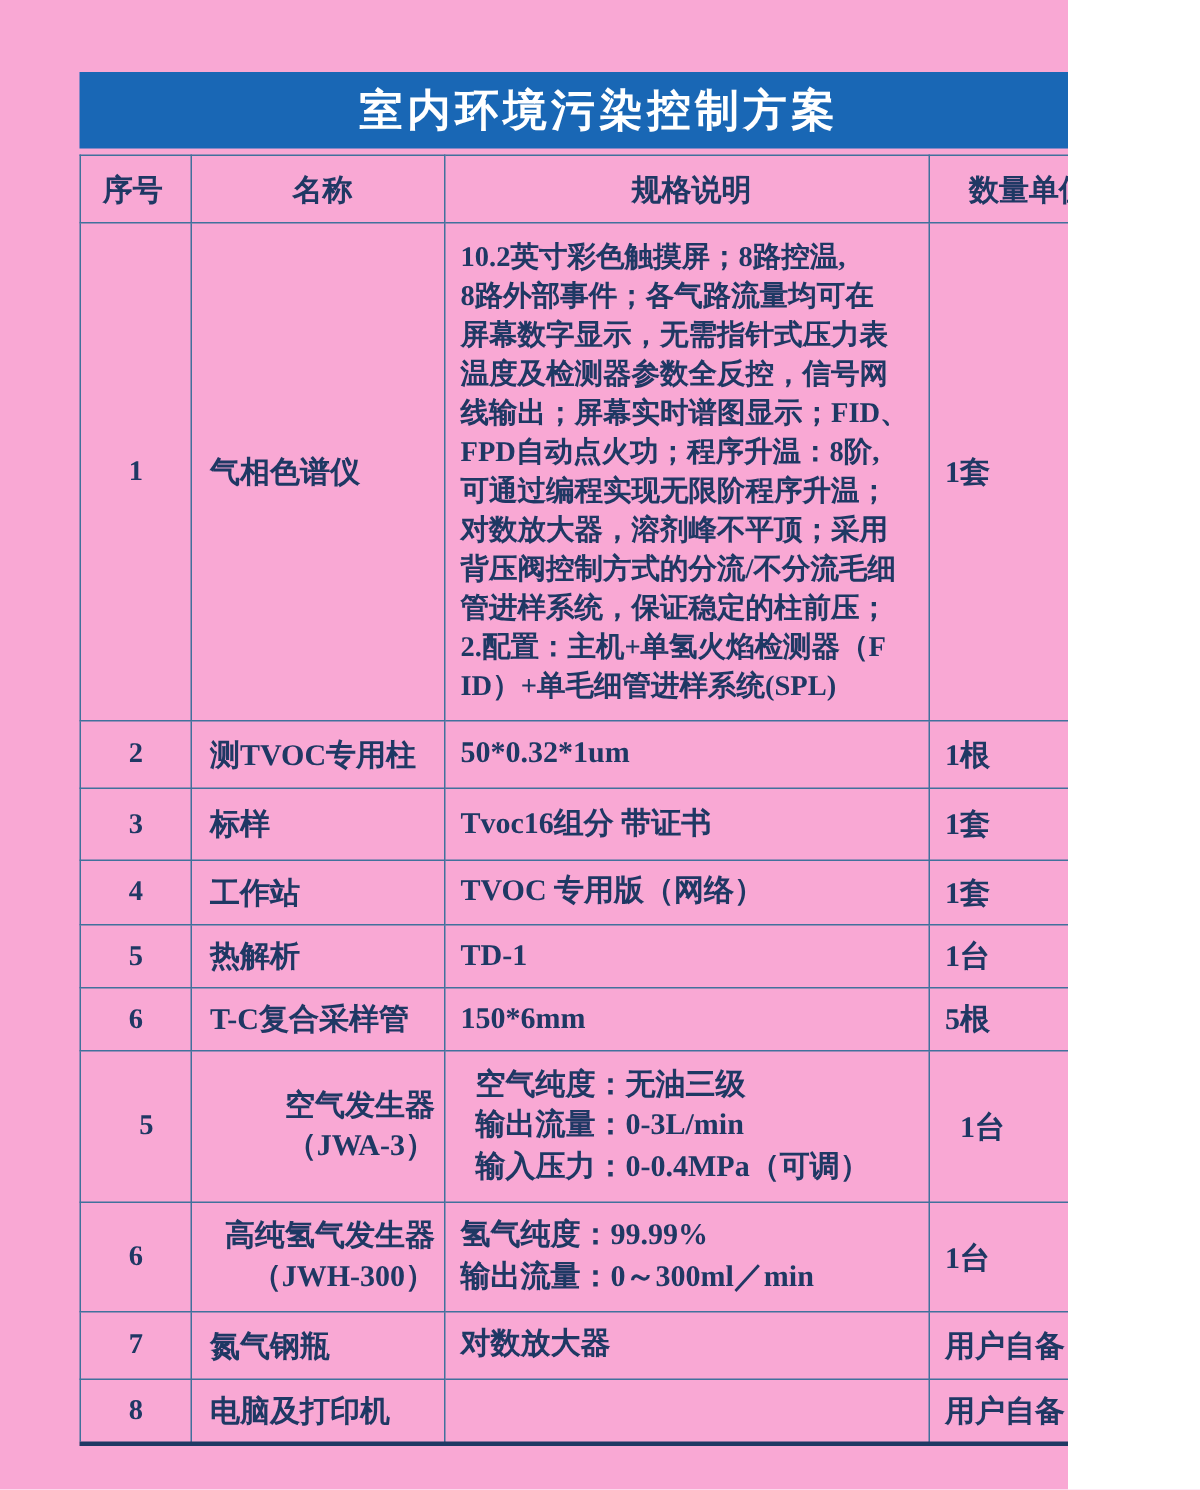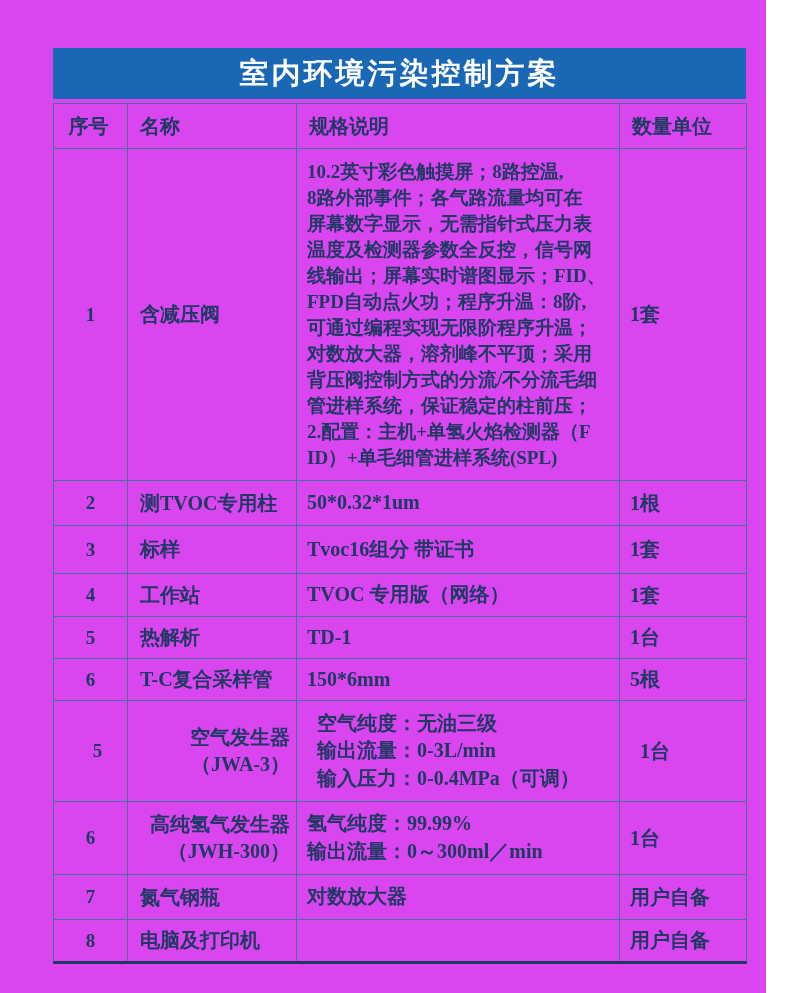--- a/index.html
+++ b/index.html
@@ -1,21 +1,21 @@
 <!DOCTYPE html>
 <html><head>
 <meta charset="utf-8">
 <style>
   html,body{margin:0;padding:0;background:#ffffff;}
   body{
     width:800px;height:993px;
     font-family:"Liberation Serif","DejaVu Serif",serif;
     color:#1f3864;
   }
-  .page{position:relative;width:766px;height:993px;background:#d946ef;overflow:hidden;}
+  .page{position:relative;width:712px;height:993px;background:#f9a8d4;overflow:hidden;}
   .title-bar{
     position:absolute;left:53px;top:48px;width:693px;height:51px;
     background:#1967b5;color:#ffffff;
     display:flex;align-items:center;justify-content:center;
     font-size:29px;font-weight:bold;letter-spacing:3px;
   }
   table.spec-table{
     position:absolute;left:53px;top:103px;width:693px;
     border-collapse:collapse;table-layout:fixed;
     border:1px solid #41719c;
@@ -24,21 +24,21 @@
   .spec-table th,.spec-table td{
     border:1px solid #41719c;
     font-weight:bold;
     color:#1f3864;
     font-size:20px;
     vertical-align:middle;
     padding:2px 6px;
     overflow:hidden;
     font-family:Liberation Serif, serif;
   }
-  .spec-table th{text-align:left;height:40px;padding-left:12px;}
+  .spec-table th{text-align:center;height:40px;padding-left:12px;}
   .spec-table th.c{text-align:center;padding-left:2px;}
   td.no{text-align:center;font-size:19px;font-family:"Liberation Serif","DejaVu Serif",serif;}
   td.name{padding-left:12px;}
   td.name.center2{text-align:right;padding-left:2px;white-space:pre-line;line-height:1.35;}
   td.spec{padding-left:10px;padding-right:4px;white-space:pre-line;line-height:1.38;margin-left:24px;}
   td.spec.long{font-size:19px;line-height:26px;padding-top:6px;padding-bottom:6px;}
   td.qty{padding-left:10px;}
   
   tr.h0 td{height:319px;}
   tr.h1 td{height:40px;}
@@ -72,21 +72,21 @@
       <tr>
         <th class="c">序号</th>
         <th>名称</th>
         <th>规格说明</th>
         <th>数量单位</th>
       </tr>
     </thead>
     <tbody>
       <tr class="h0">
         <td class="no">1</td>
-        <td class="name">含减压阀</td>
+        <td class="name">气相色谱仪</td>
         <td class="spec long">10.2英寸彩色触摸屏；8路控温,
 8路外部事件；各气路流量均可在
 屏幕数字显示，无需指针式压力表
 温度及检测器参数全反控，信号网
 线输出；屏幕实时谱图显示；FID、
 FPD自动点火功；程序升温：8阶,
 可通过编程实现无限阶程序升温；
 对数放大器，溶剂峰不平顶；采用
 背压阀控制方式的分流/不分流毛细
 管进样系统，保证稳定的柱前压；

